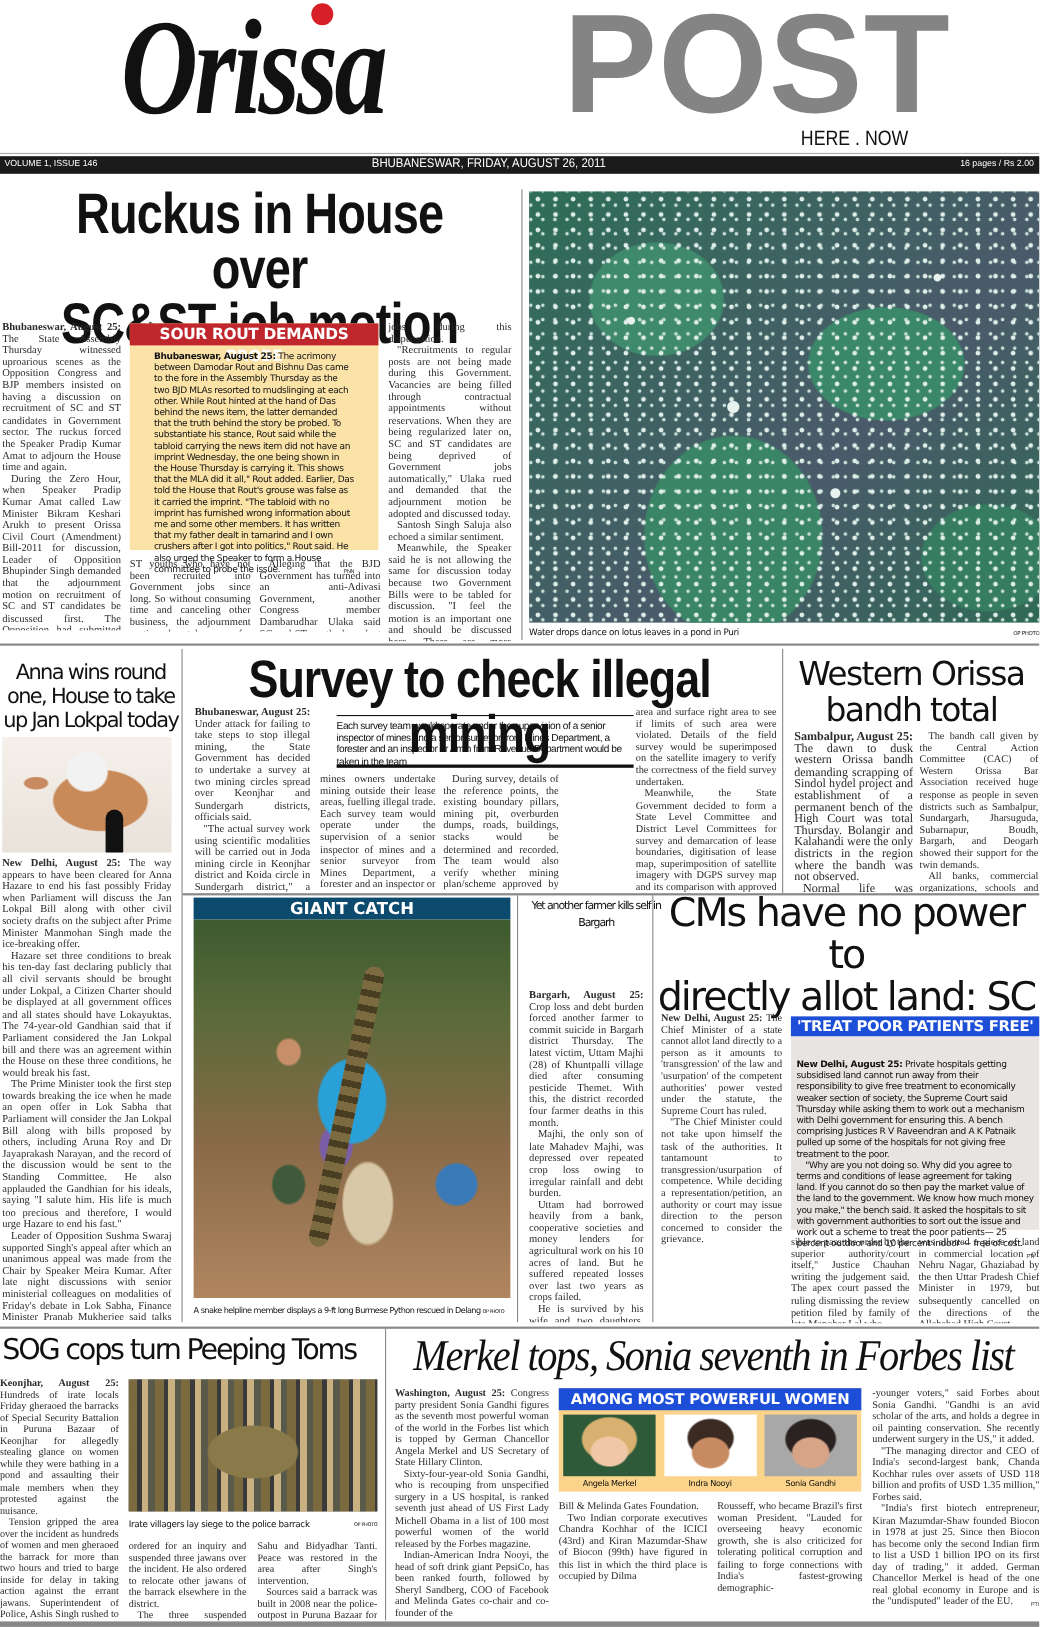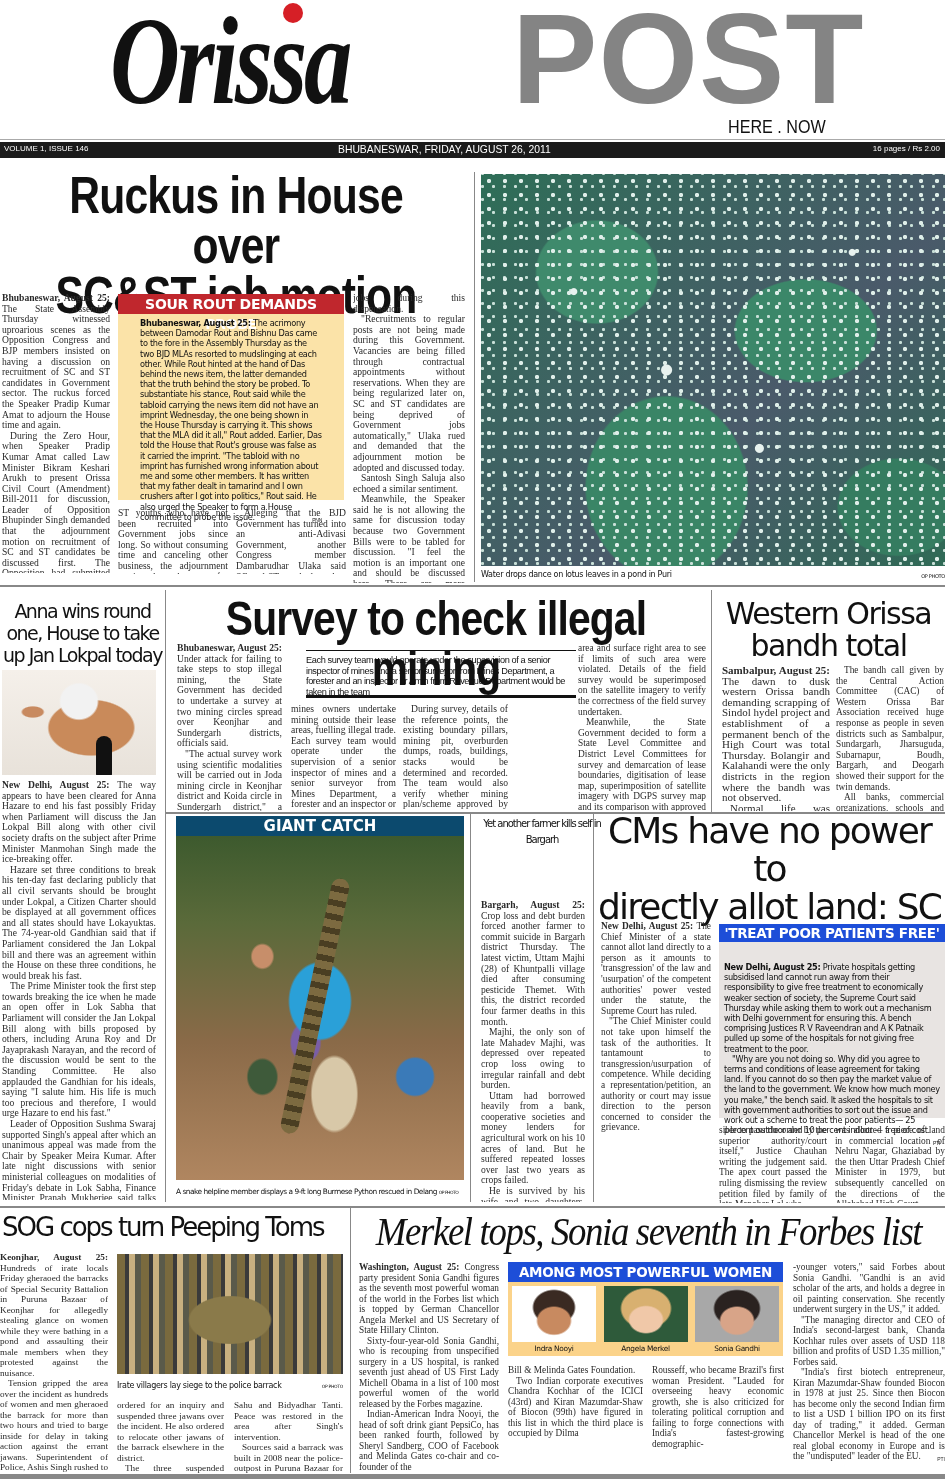--- a/index.html
+++ b/index.html
@@ -211,26 +211,26 @@
 <div class="abs serif" style="left:359px;top:1262px;width:140px;height:215px;overflow:hidden;font-size:9.3px;line-height:10.5px">
   <p><span class="dl">Washington, August 25:</span> <span>Congress party president Sonia Gandhi figures as the seventh most powerful woman of the world in the Forbes list which is topped by German Chancellor Angela Merkel and US Secretary of State Hillary Clinton.</span></p>
   <p class="p">Sixty-four-year-old Sonia Gandhi, who is recouping from unspecified surgery in a US hospital, is ranked seventh just ahead of US First Lady Michell Obama in a list of 100 most powerful women of the world released by the Forbes magazine.</p>
   <p class="p">Indian-American Indra Nooyi, the head of soft drink giant PepsiCo, has been ranked fourth, followed by Sheryl Sandberg, COO of Facebook and Melinda Gates co-chair and co-founder of the</p>
 </div>
 
 <div class="abs" style="left:508px;top:1262px;width:275px;height:94px;background:#fbd38a">
   <div class="orbar" style="height:20px;font-size:13.5px;line-height:20px;letter-spacing:-0.3px">AMONG MOST POWERFUL WOMEN</div>
   <div style="display:flex;justify-content:space-between;padding:4px 4px 0 4px">
     <div style="width:84px">
+      <div style="height:56px;background:radial-gradient(ellipse at 50% 60%,#f0c8a8 0 16px,transparent 18px),radial-gradient(ellipse at 50% 40%,#d8b070 0 24px,transparent 26px),#2e5a3a"></div>
+      <div class="caption" style="text-align:center;font-size:7.4px;margin-top:2px">Angela Merkel</div>
+    </div>
+    <div style="width:84px">
       <div style="height:56px;background:radial-gradient(ellipse at 50% 62%,#c88a60 0 16px,transparent 18px),radial-gradient(ellipse at 50% 38%,#3a2a22 0 20px,transparent 22px),#fff"></div>
       <div class="caption" style="text-align:center;font-size:7.4px;margin-top:2px">Indra Nooyi</div>
-    </div>
-    <div style="width:84px">
-      <div style="height:56px;background:radial-gradient(ellipse at 50% 60%,#f0c8a8 0 16px,transparent 18px),radial-gradient(ellipse at 50% 40%,#d8b070 0 24px,transparent 26px),#2e5a3a"></div>
-      <div class="caption" style="text-align:center;font-size:7.4px;margin-top:2px">Angela Merkel</div>
     </div>
     <div style="width:84px">
       <div style="height:56px;background:radial-gradient(ellipse at 50% 62%,#d8a488 0 16px,transparent 18px),radial-gradient(ellipse at 50% 40%,#2a2220 0 22px,transparent 24px),#a8a8a8"></div>
       <div class="caption" style="text-align:center;font-size:7.4px;margin-top:2px">Sonia Gandhi</div>
     </div>
   </div>
 </div>
 
 <div class="abs serif" style="left:508px;top:1365px;width:135px;height:112px;overflow:hidden;font-size:9.3px;line-height:10.5px">
   <p>Bill &amp; Melinda Gates Foundation.</p>

